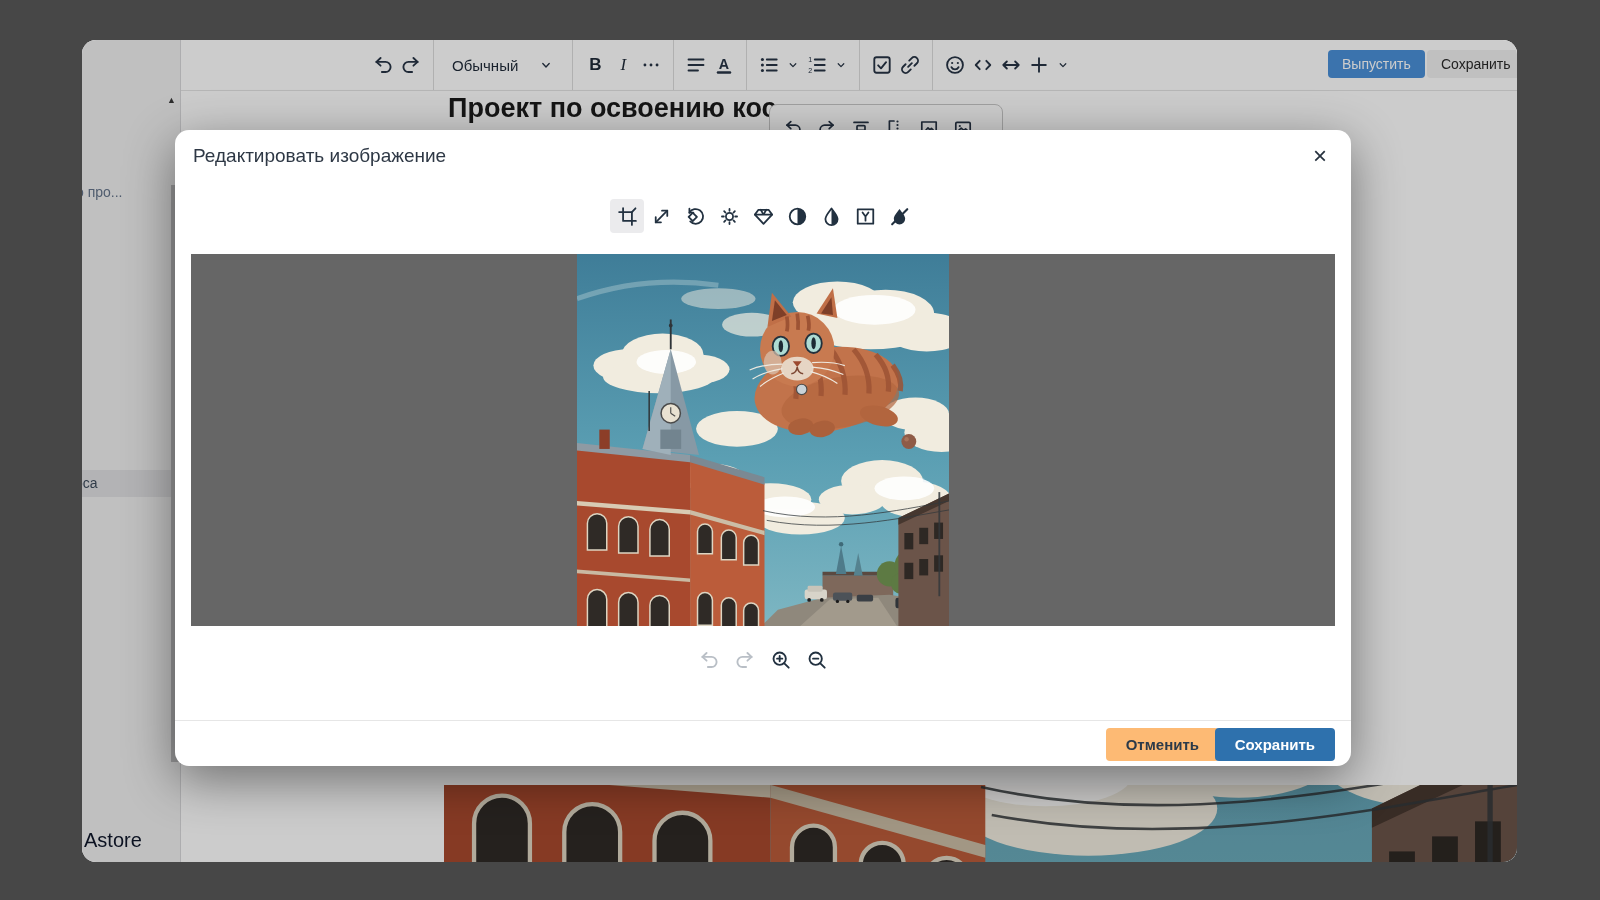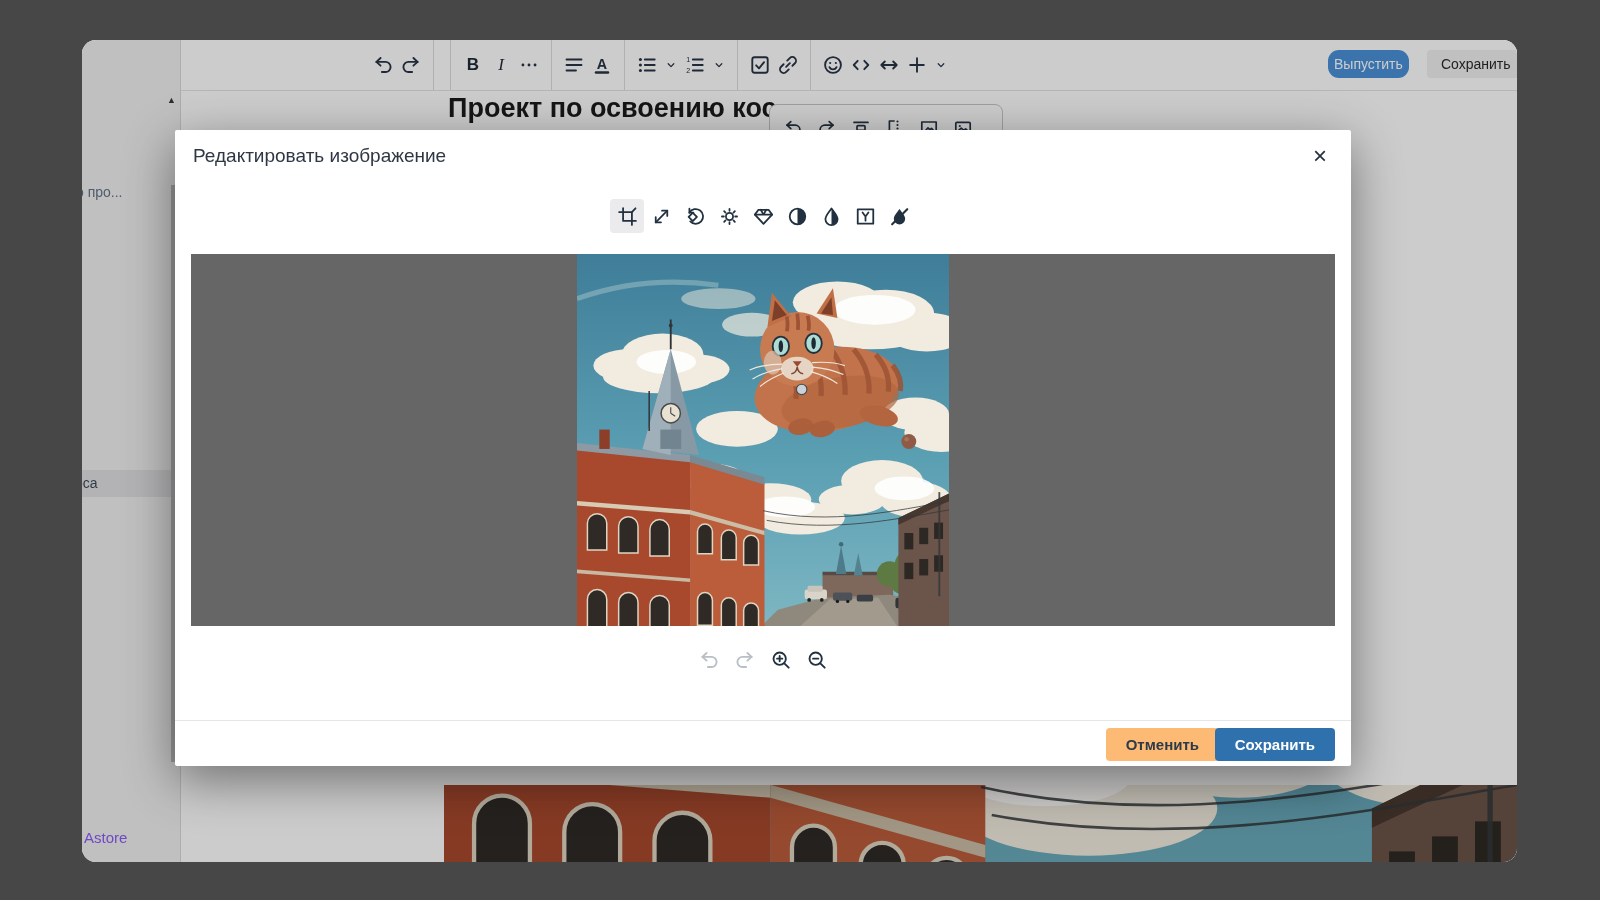--- a/index.html
+++ b/index.html
@@ -6,45 +6,45 @@
   body{width:1600px;height:900px;background:#474747;font-family:"Liberation Sans",sans-serif;overflow:hidden;position:relative}
   .stage{position:absolute;inset:0}
 
   
   .window{position:absolute;left:82px;top:40px;width:1435px;height:822px;background:#ffffff;border-radius:14px;overflow:hidden}
   .sidebar{position:absolute;left:0;top:0;width:98px;height:100%;background:#f0f0f1;border-right:1px solid #d9d9db}
   .scroll-up{position:absolute;left:85px;top:56px;font-size:9px;color:#3a3a3a;line-height:1}
   .sb-item1{position:absolute;left:-6px;top:144px;font-size:14px;color:#64748a;white-space:nowrap}
   .sb-active{position:absolute;left:0;right:0;top:430px;height:27px;background:#e0e0e3}
   .sb-active-label{position:absolute;left:-7px;top:435px;font-size:14px;color:#3e4c5c;white-space:nowrap}
-  .sb-brand{position:absolute;left:2px;top:789px;font-size:15px;color:#8b5cf6;white-space:nowrap}
+  .sb-brand{position:absolute;left:2px;top:789px;font-size:20px;color:#0f172a;white-space:nowrap}
   .sb-scrollbar{position:absolute;left:89px;top:145px;width:9px;height:577px;background:#bdbdbf}
 
   .toolbar{position:absolute;left:99px;top:0;width:1336px;height:50px;background:#ffffff;border-bottom:1px solid #e4e4e4}
   .tb-row{position:absolute;left:188px;top:0;height:50px;display:flex;align-items:center}
   .icon-btn{height:34px;min-width:28px;display:flex;align-items:center;justify-content:center;border:none;background:none;padding:0 3px;color:#273445;cursor:pointer}
   .icon-btn svg,.tool-btn svg,.ctrl-btn svg,.img-tb svg{stroke:currentColor;fill:none;stroke-width:1.7;stroke-linecap:round;stroke-linejoin:round}
   .sep{width:1px;height:50px;background:#dcdcdc;margin:0 8px;flex:none}
   .para-btn{display:flex;align-items:center;gap:20px;padding:0 10px;border:none;background:none;font-size:15px;color:#1f2a38;height:50px;cursor:pointer;font-family:"Liberation Sans",sans-serif}
   .b-label{font-size:17px;font-weight:bold;color:#1f2a38}
   .i-label{font-size:17px;font-style:italic;font-family:"Liberation Serif",serif;color:#1f2a38}
-  .btn-publish{position:absolute;left:1147px;top:10px;height:28px;padding:0 6px;background:#4a90d9;color:#ffffff;border:none;border-radius:11px;font-size:14px;cursor:pointer;font-family:"Liberation Sans",sans-serif}
+  .btn-publish{position:absolute;left:1147px;top:10px;height:28px;padding:0 14px;background:#4a90d9;color:#ffffff;border:none;border-radius:4px;font-size:14px;cursor:pointer;font-family:"Liberation Sans",sans-serif}
   .btn-save-top{position:absolute;left:1246px;top:10px;height:28px;width:120px;padding:0 0 0 14px;background:#f0f0f0;color:#2a2a2a;border:none;border-radius:4px;font-size:14px;text-align:left;cursor:pointer;font-family:"Liberation Sans",sans-serif}
 
   .doc{position:absolute;left:99px;top:51px;right:0;bottom:0;background:#ffffff}
   .doc-title{position:absolute;left:267px;top:2px;font-size:27px;font-weight:700;color:#1b1b1b;margin:0;white-space:nowrap}
   .img-toolbar{position:absolute;left:588px;top:13px;width:216px;height:46px;background:#ffffff;border:1px solid #c9c9c9;border-radius:8px;display:flex;align-items:center;padding:0 8px;gap:4px}
   .img-tb{width:30px;height:30px;display:flex;align-items:center;justify-content:center;border:none;background:none;color:#273445;padding:0;cursor:pointer}
   .doc-image{position:absolute;left:263px;top:694px;width:1074px;height:77px;overflow:hidden}
   .doc-image svg{display:block}
 
   .backdrop{position:absolute;inset:0;background:rgba(0,0,0,0.2);z-index:10}
 
   
-  .modal{position:absolute;left:175px;top:130px;width:1176px;height:636px;background:#ffffff;border-radius:2px;box-shadow:0 14px 50px rgba(0,0,0,0.45);z-index:30}
+  .modal{position:absolute;left:175px;top:130px;width:1176px;height:636px;background:#ffffff;border-radius:14px;box-shadow:0 14px 50px rgba(0,0,0,0.45);z-index:30}
   .modal-title{position:absolute;left:18px;top:15px;font-size:19px;font-weight:400;color:#2e3845;margin:0}
   .modal-close{position:absolute;right:18px;top:8px;font-size:24px;color:#26313e;background:none;border:none;cursor:pointer;line-height:1;padding:6px}
   .modal-tools{position:absolute;top:69px;left:0;right:0;display:flex;justify-content:center}
   .tool-btn{width:34px;height:34px;display:flex;align-items:center;justify-content:center;background:none;border:none;border-radius:4px;color:#223140;cursor:pointer;padding:0}
   .tool-btn.active{background:#ebebed}
   .canvas{position:absolute;left:16px;top:124px;width:1144px;height:372px;display:flex;align-items:center;justify-content:center}
   .controls{position:absolute;top:514px;left:0;right:0;display:flex;justify-content:center;gap:4px}
   .ctrl-btn{width:32px;height:32px;display:flex;align-items:center;justify-content:center;background:none;border:none;color:#223140;cursor:pointer;padding:0}
   .ctrl-btn.disabled{color:#b9bfc6}
   .modal-footer{position:absolute;left:0;right:0;top:590px;bottom:0;border-top:1px solid #e6e6e6}
@@ -261,20 +261,26 @@
               <path d="M4 7.2h8.3a4.6 4.6 0 0 1 0 9.2H9"></path>
             </svg>
           </button>
         <button class="icon-btn">
             <svg width="22" height="22" viewBox="0 0 20 20">
               <path d="M12.2 3.6 16 7.2l-3.8 3.4"></path>
               <path d="M16 7.2H7.7a4.6 4.6 0 0 0 0 9.2H11"></path>
             </svg>
           </button>
         <div class="sep"></div>
+        <button class="para-btn">
+          <span>Обычный</span>
+          <svg width="16" height="16" viewBox="0 0 20 20" style="stroke:#273445;fill:none;stroke-width:1.7;stroke-linecap:round;stroke-linejoin:round">
+              <path d="M6 8.2l4 4.2 4-4.2"></path>
+            </svg>
+        </button>
         <div class="sep"></div>
         <button class="icon-btn">
             <span class="b-label">B</span>
           </button>
         <button class="icon-btn">
             <span class="i-label">I</span>
           </button>
         <button class="icon-btn">
             <svg width="22" height="22" viewBox="0 0 20 20">
               <g fill="currentColor" stroke="none">

